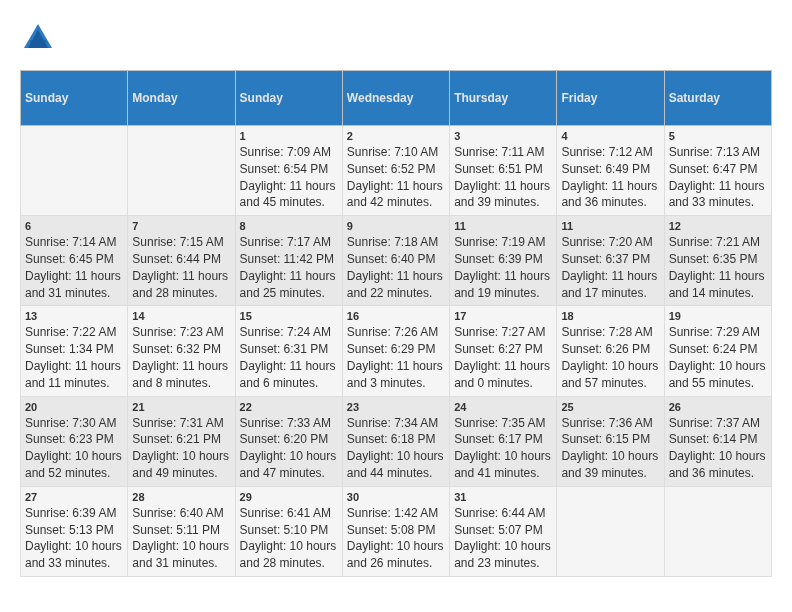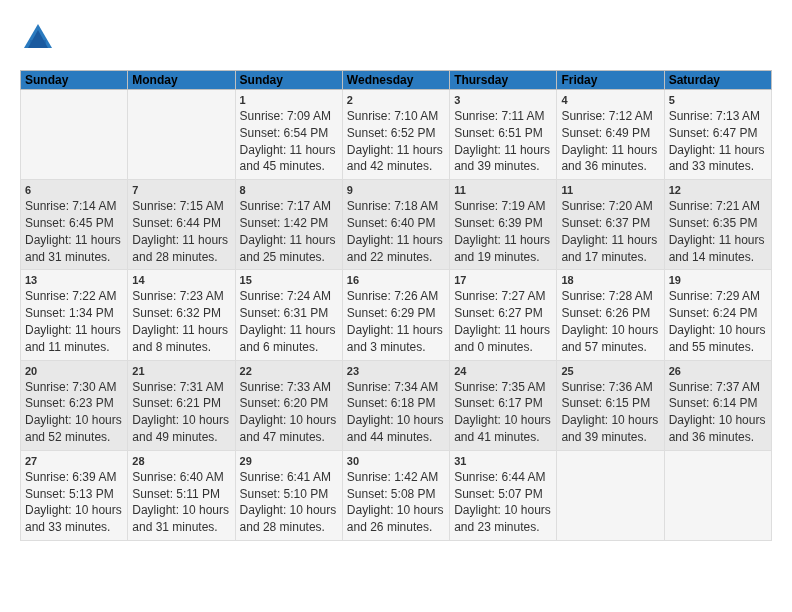--- a/index.html
+++ b/index.html
@@ -45,24 +45,24 @@
       font-size: 14px;
       color: #555;
     }
     table {
       width: 100%;
       border-collapse: collapse;
       table-layout: fixed;
     }
     thead tr th {
       background-color: #2a7abf;
-      color: #000000;
+      color: #e5e5e5;
       font-size: 12px;
       font-weight: bold;
-      padding: 2px 4px;
+      padding: 20px 4px;
       text-align: left;
       border: 1px solid #c0c0c0;
       margin-top: 36px;
     }
     tbody tr td {
       vertical-align: top;
       font-size: 10px;
       color: #333;
       padding: 4px;
       border: 1px solid #ddd;
@@ -165,21 +165,21 @@
         </td>
         <td>
           <span class="day-number">7</span>
           <div class="day-content">Sunrise: 7:15 AM
 Sunset: 6:44 PM
 Daylight: 11 hours and 28 minutes.</div>
         </td>
         <td>
           <span class="day-number">8</span>
           <div class="day-content">Sunrise: 7:17 AM
-Sunset: 1:42 PM
+Sunset: 11:42 PM
 Daylight: 11 hours and 25 minutes.</div>
         </td>
         <td>
           <span class="day-number">9</span>
           <div class="day-content">Sunrise: 7:18 AM
 Sunset: 6:40 PM
 Daylight: 11 hours and 22 minutes.</div>
         </td>
         <td>
           <span class="day-number">11</span>

